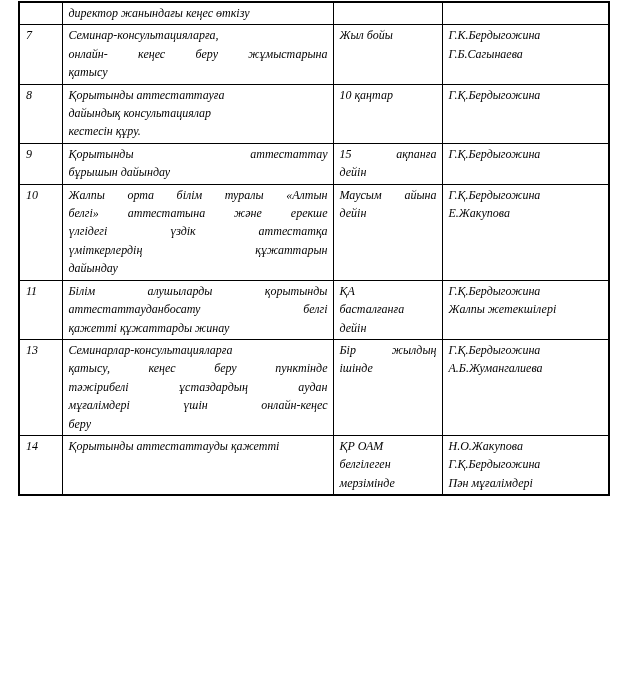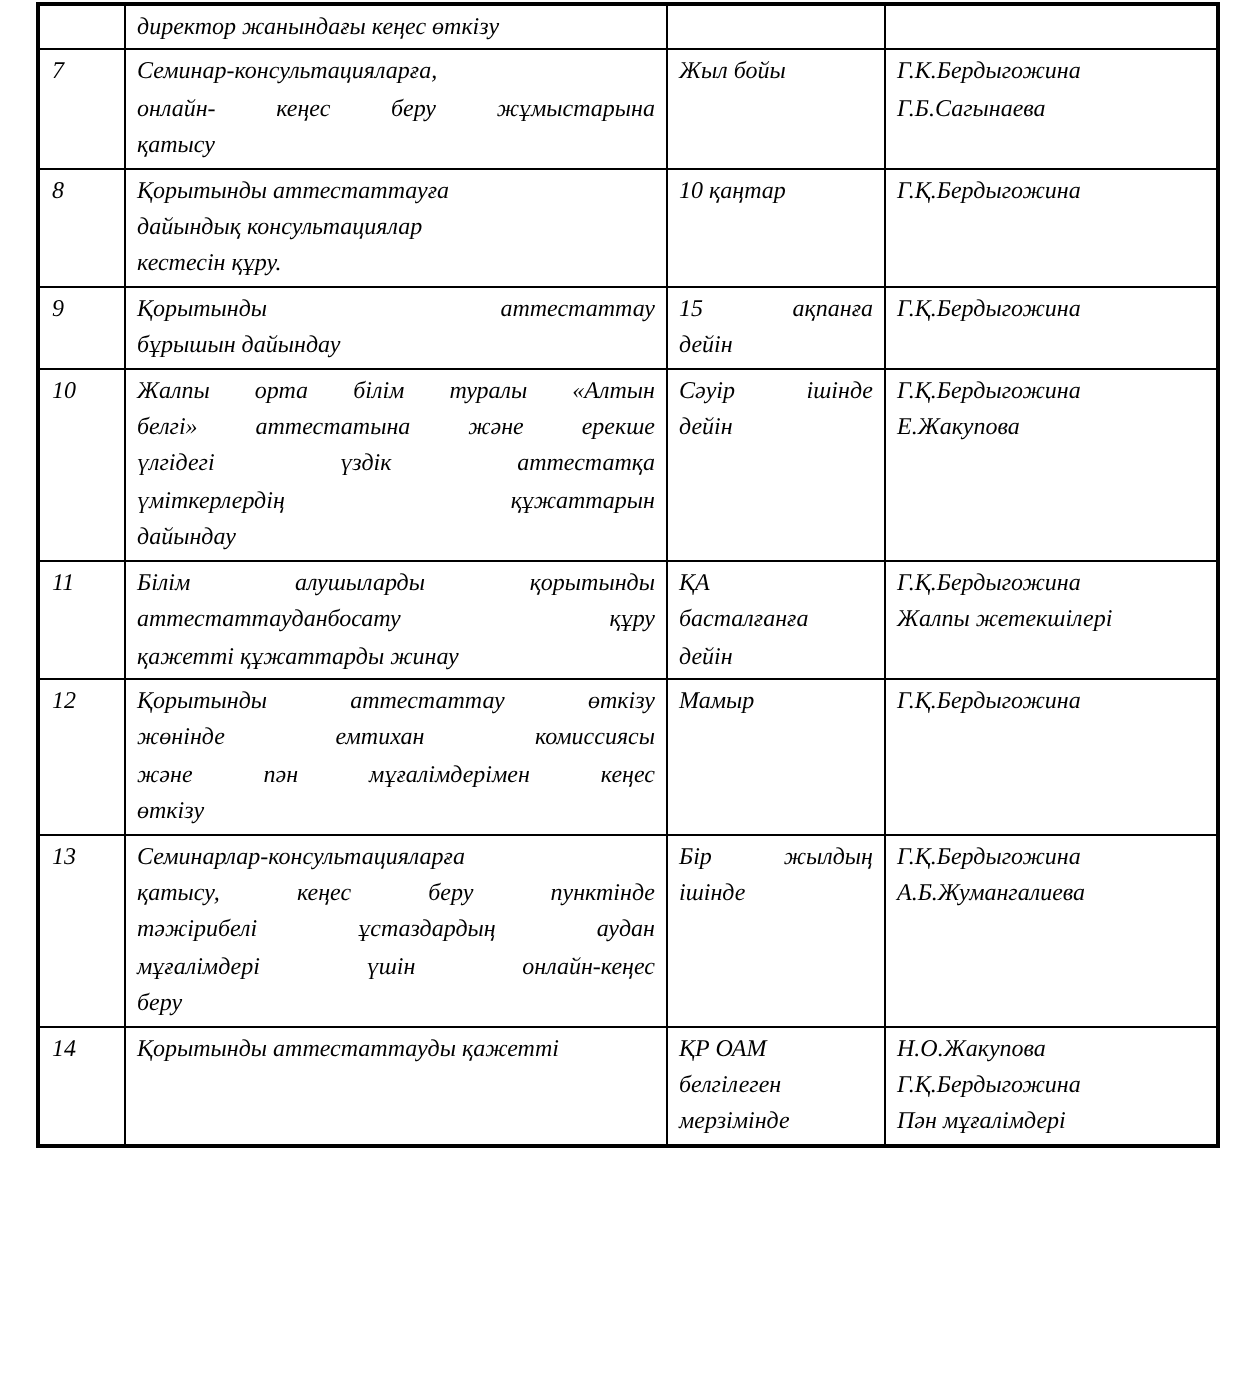--- a/index.html
+++ b/index.html
@@ -120,58 +120,43 @@
         <tr>
     <td class="c-num">10</td>
     <td class="c-task">
             <div class="ln">Жалпы орта білім туралы «Алтын</div>
             <div class="ln">белгі» аттестатына және ерекше</div>
             <div class="ln">үлгідегі үздік аттестатқа</div>
             <div class="ln">үміткерлердің құжаттарын</div>
             <div class="ln">дайындау</div>
           </td>
     <td class="c-time">
-            <div class="ln">Сәуір ішінде</div>
+            <div class="ln">Маусым айына</div>
             <div class="ln">дейін</div>
           </td>
     <td class="c-pers">
             <div class="ln">Г.Қ.Бердыгожина</div>
             <div class="ln">Е.Жакупова</div>
           </td>
   </tr>
         <tr>
     <td class="c-num">11</td>
     <td class="c-task">
             <div class="ln">Білім алушыларды қорытынды</div>
-            <div class="ln">аттестаттауданбосату құру</div>
+            <div class="ln">аттестаттауданбосату белгі</div>
             <div class="ln">қажетті құжаттарды жинау</div>
           </td>
     <td class="c-time">
             <div class="ln">ҚА</div>
             <div class="ln">басталғанға</div>
             <div class="ln">дейін</div>
           </td>
     <td class="c-pers">
             <div class="ln">Г.Қ.Бердыгожина</div>
             <div class="ln">Жалпы жетекшілері</div>
-          </td>
-  </tr>
-        <tr>
-    <td class="c-num">12</td>
-    <td class="c-task">
-            <div class="ln">Қорытынды аттестаттау өткізу</div>
-            <div class="ln">жөнінде емтихан комиссиясы</div>
-            <div class="ln">және пән мұғалімдерімен кеңес</div>
-            <div class="ln">өткізу</div>
-          </td>
-    <td class="c-time">
-            <div class="ln">Мамыр</div>
-          </td>
-    <td class="c-pers">
-            <div class="ln">Г.Қ.Бердыгожина</div>
           </td>
   </tr>
         <tr>
     <td class="c-num">13</td>
     <td class="c-task">
             <div class="ln">Семинарлар-консультацияларға</div>
             <div class="ln">қатысу, кеңес беру пунктінде</div>
             <div class="ln">тәжірибелі ұстаздардың аудан</div>
             <div class="ln">мұғалімдері үшін онлайн-кеңес</div>
             <div class="ln">беру</div>

